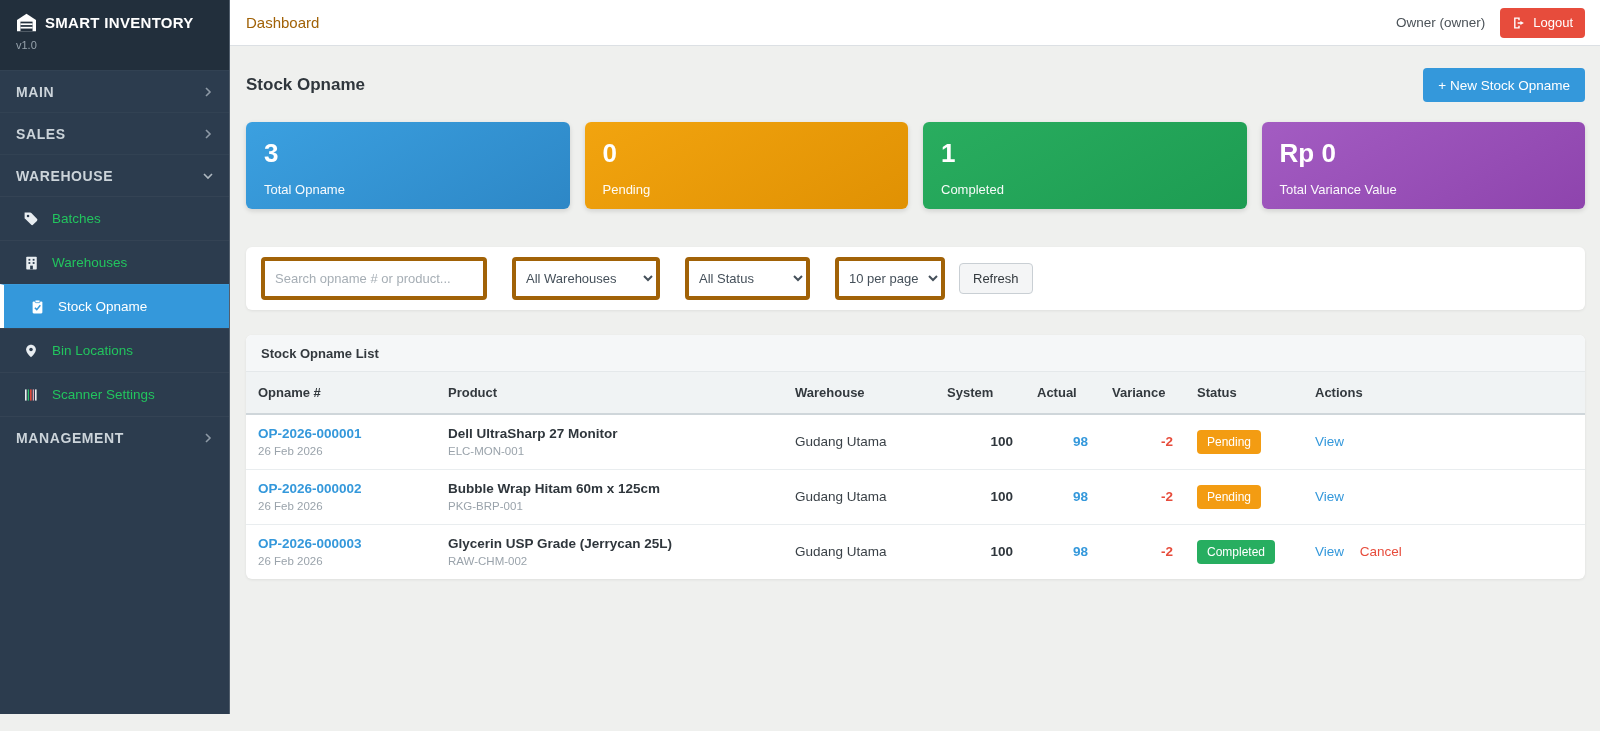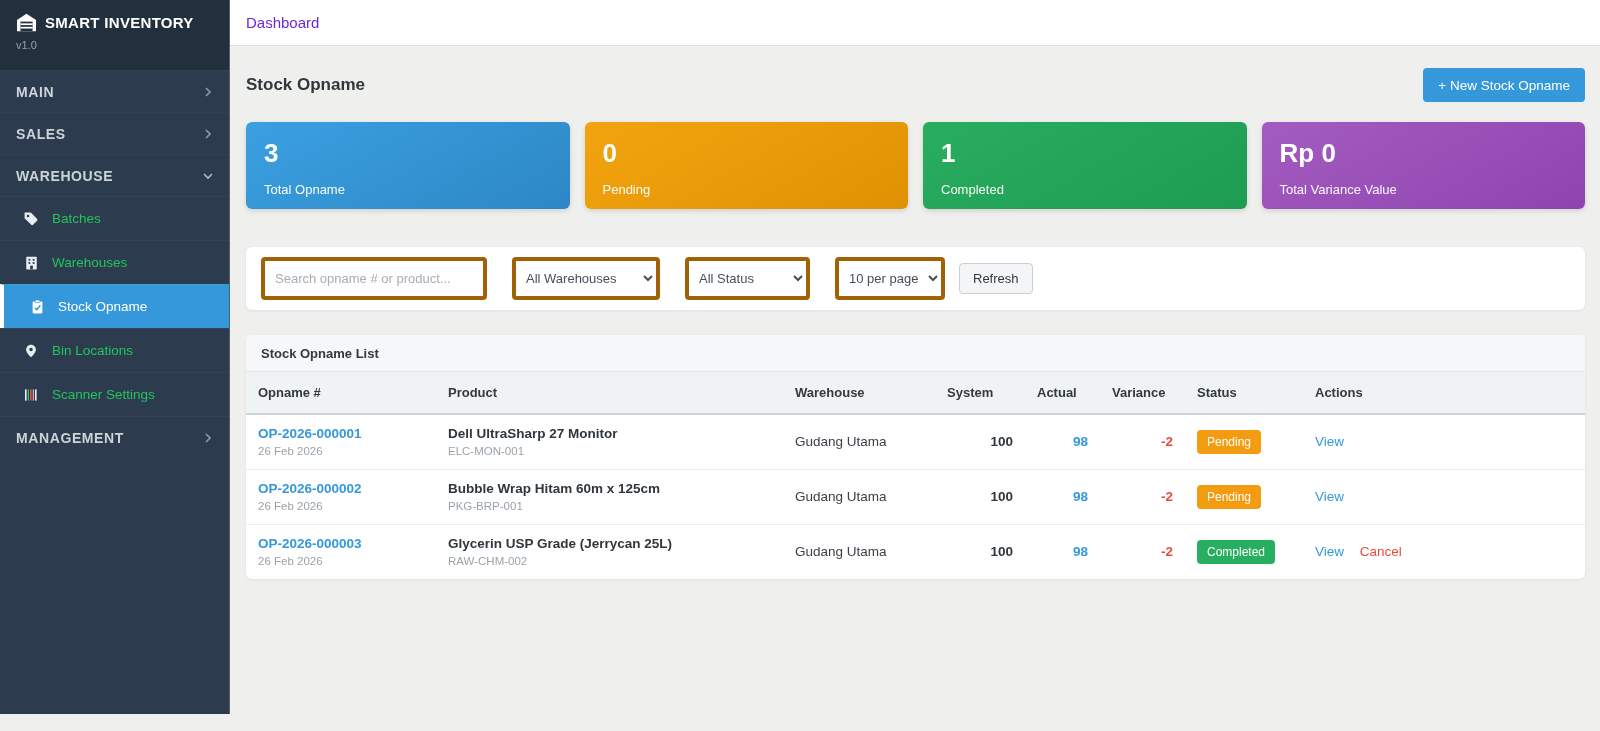--- a/index.html
+++ b/index.html
@@ -34,21 +34,21 @@
   }
   .nav-item.active { background: #3498db; border-left: 4px solid #ffffff; padding-left: 24px; color: #ffffff; }
   .nav-icon { width: 18px; display: inline-flex; justify-content: center; }
   
   .main { margin-left: 230px; }
   .topbar {
     height: 46px; background: #ffffff; border-bottom: 1px solid #dce0e4;
     display: flex; align-items: center; justify-content: space-between;
     padding: 0 15px 0 16px;
   }
-  .topbar-title { font-size: 15px; color: #6d28d9; }
+  .topbar-title { font-size: 15px; color: #a16207; }
   .topbar-right { display: flex; align-items: center; gap: 15px; }
   .user-label { font-size: 13.5px; color: #4b5258; }
   .logout-btn {
     background: #e74c3c; color: #fff; border: none; border-radius: 4px;
     height: 30px; padding: 0 12px; font-size: 13px; font-family: inherit;
     display: flex; align-items: center; gap: 7px; cursor: pointer;
   }
   
   .content { padding: 22px 15px 22px 16px; }
   .page-head { display: flex; justify-content: space-between; align-items: center; margin-bottom: 20px; }
@@ -218,20 +218,32 @@
             <polyline points="3,1 7,5 3,9" fill="none" stroke="#8e9aa6" stroke-width="1.6"></polyline>
           </svg>
       </span>
     </div>
   </nav>
 </aside>
 
 <div class="main">
   <header class="topbar">
     <span class="topbar-title">Dashboard</span>
+    <div class="topbar-right">
+      <span class="user-label">Owner (owner)</span>
+      <button class="logout-btn">
+        <span style="display:inline-flex">
+          <svg width="14" height="14" viewBox="0 0 20 20">
+            <path d="M3 2 h8 v4 h-2 V4 H5 v12 h4 v-2 h2 v4 H3 Z" fill="#ffffff"></path>
+            <path d="M12 7 l5 3 -5 3 v-2 h-4 v-2 h4 z" fill="#ffffff"></path>
+          </svg>
+        </span>
+        <span>Logout</span>
+      </button>
+    </div>
   </header>
 
   <main class="content">
     <div class="page-head">
       <div class="page-title">Stock Opname</div>
       <button class="btn-primary">+ New Stock Opname</button>
     </div>
 
     <div class="stats">
       <div class="stat-card stat-blue">

